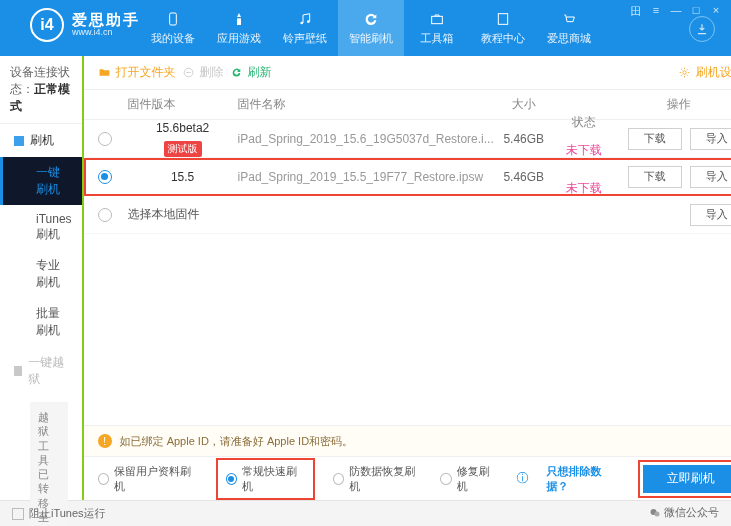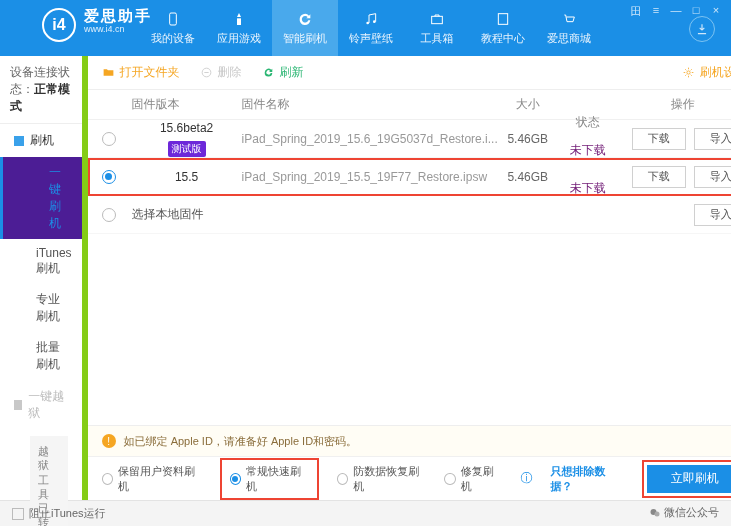--- a/index.html
+++ b/index.html
@@ -1,74 +1,74 @@
 <!DOCTYPE html>
 <html><head>
 <meta charset="utf-8">
 <style>
 * { margin: 0; padding: 0; box-sizing: border-box; font-family: "Microsoft YaHei", Arial, sans-serif; }
 body { width: 731px; height: 526px; background: #fff; font-size: 12px; color: #333; overflow: hidden; }
 
 .titlebar { height: 56px; background: linear-gradient(#1b8fe6,#1b8fe6); display: flex; align-items: flex-start; position: relative; }
-.logo-wrap { display: flex; align-items: flex-start; padding: 8px 30px; color: #fff; margin-left: 12px; }
+.logo-wrap { display: flex; align-items: center; padding: 8px 30px; color: #fff; }
 .logo-circle { width: 34px; height: 34px; border: 2px solid #fff; border-radius: 50%; display:flex; align-items:center; justify-content:center; font-weight:bold; font-size:16px; margin-right:8px; }
 .logo-text { line-height:1.1; }
 .logo-text .top { font-size: 15px; font-weight:bold; letter-spacing:2px; }
 .logo-text .sub { font-size: 9px; opacity:.85; }
 .win-ctrl { position:absolute; right:6px; top:4px; display:flex; gap:2px; }
 .win-ctrl span { width:18px; height:14px; color:#cfe7fa; font-size:11px; text-align:center; cursor:pointer; }
 
 .topnav { position:absolute; left:140px; top:0; height:56px; display:flex; }
 .topnav .item { width:66px; display:flex; flex-direction:column; align-items:center; justify-content:center; color:#eaf4fd; font-size:11px; gap:3px; cursor:pointer; }
 .topnav .item.active { background:#49a9ec; }
 .topnav .ic { width:18px; height:18px; display:flex; align-items:center; justify-content:center; }
 .topnav svg { fill:#fff; }
 .dl-circle { position:absolute; right:16px; top:16px; width:26px; height:26px; border:1px solid #7cc3f2; border-radius:50%; display:flex; align-items:center; justify-content:center; color:#cfe7fa; cursor:pointer; }
 
 .body { display:flex; height:calc(526px - 56px - 26px); }
-.sidebar { width:150px; border-right:6px solid #84cc16; display:flex; flex-direction:column; font-size:12px; }
+.sidebar { width:150px; border-right:2px solid #84cc16; display:flex; flex-direction:column; font-size:12px; }
 .conn-status { padding:8px 10px; border-bottom:1px solid #eee; color:#666; }
 .conn-status b { color:#333; }
 .sb-group { }
 .sb-head { display:flex; align-items:center; gap:6px; padding:8px 14px; color:#333; cursor:pointer; }
 .sb-head .sq { width:10px; height:10px; background:#3aa1ea; }
 .sb-head .sq.gray { background:#c8c8c8; }
 .sb-item { padding:7px 10px 7px 36px; color:#555; cursor:pointer; }
-.sb-item.active { background:#4c1d95; color:#1b8fe6; border-left:3px solid #1b8fe6; padding-left:46px; }
+.sb-item.active { background:#0f172a; color:#1b8fe6; border-left:3px solid #1b8fe6; padding-left:33px; }
 .sb-moved { margin:6px 14px 6px 30px; padding:8px; background:#f5f5f5; color:#888; font-size:11px; line-height:1.3; }
 .sb-spacer { flex:1; }
 .cb { width:12px; height:12px; border:1px solid #bbb; display:inline-block; vertical-align:middle; margin-right:4px; }
 
 .main { flex:1; display:flex; flex-direction:column; position:relative; }
 .toolbar { height:34px; border-bottom:1px solid #eee; display:flex; align-items:center; padding:0 14px; gap:18px; font-size:12px; }
-.tb-left { display:flex; align-items:center; gap:20px; }
+.tb-left { display:flex; align-items:center; gap:6px; }
 .tb-item { display:flex; align-items:center; gap:5px; cursor:pointer; color:#666; }
 .tb-item.orange { color:#f5a623; }
 .tb-item.disabled { color:#c8c8c8; }
 .tb-item.green { color:#2bb673;text-align:right; }
 .tb-right { margin-left:auto; display:flex; align-items:center; gap:5px; cursor:pointer; color:#f5a623; }
 .gear { width:13px; height:13px; }
 
 .thead { display:flex; align-items:center; height:30px; padding:0 14px 0 44px; color:#888; font-size:12px; border-bottom:1px solid #f0f0f0; }
 .col-ver { width:110px; }
 .col-name { flex:1; }
 .col-size { width:60px; text-align:center; }
 .col-state { width:60px; text-align:center;margin-top:35px; }
 .col-ops { width:130px; text-align:center; }
 
 .row { display:flex; align-items:center; height:38px; padding:0 14px 0 14px; border-bottom:1px solid #f6f6f6; font-size:12px; }
 .row.selected { outline:2px solid #e43; outline-offset:-2px; }
 .radio { width:14px; height:14px; border:1px solid #bbb; border-radius:50%; margin-right:16px; display:flex; align-items:center; justify-content:center; cursor:pointer; }
 .radio.on { border-color:#1b8fe6; }
 .radio.on::after { content:""; width:7px; height:7px; background:#1b8fe6; border-radius:50%; }
 .row .ver { width:110px; display:flex; align-items:center; gap:6px;flex-direction:column; }
-.badge { background:#6d28d9; color:#fff; font-size:10px; padding:1px 4px; border-radius:2px; }
+.badge { background:#ef4444; color:#fff; font-size:10px; padding:1px 4px; border-radius:2px; }
 .row .name { flex:1; color:#999; white-space:nowrap; overflow:hidden; text-overflow:ellipsis; }
 .row .size { width:60px; text-align:center; color:#666; }
-.row .state { width:60px; text-align:center; color:#701a75;margin-top:24px; }
+.row .state { width:60px; text-align:center; color:#ec4899;margin-top:24px; }
 .row .ops { width:130px; display:flex; gap:8px; justify-content:flex-end; }
 .btn-s { width:54px; height:22px; border:1px solid #d0d0d0; background:#fff; color:#555; font-size:11px; cursor:pointer; }
 
 .row.local .name { color:#555; }
 .row.local .ops { justify-content:flex-end; }
 
 .notice { margin-top:auto; border-top:1px solid #eee; background:#fffdf5; }
 .notice-bar { display:flex; align-items:center; height:30px; padding:0 14px; color:#8a6d3b; font-size:11px; gap:8px; }
 .warn-ic { width:14px; height:14px; background:#f5a623; border-radius:50%; color:#fff; font-size:10px; display:flex; align-items:center; justify-content:center; }
 
@@ -109,37 +109,37 @@
       </div>
     <div class="item">
         <span class="ic">
           <svg viewBox="0 0 24 24" width="16" height="16">
             <path d="M12 3l3 6h-6z" fill="#fff"></path>
             <rect x="9" y="11" width="6" height="10" fill="#fff"></rect>
           </svg>
         </span>
         <span>应用游戏</span>
       </div>
-    <div class="item active">
-        <span class="ic">
-          <svg viewBox="0 0 24 24" width="16" height="16">
-            <path d="M4 12a8 8 0 0 1 14-5l2-2v6h-6l2-2a5 5 0 1 0 1 5h3a8 8 0 0 1-16-2z" fill="#fff"></path>
-          </svg>
-        </span>
-        <span>智能刷机</span>
-      </div>
     <div class="item">
         <span class="ic">
           <svg viewBox="0 0 24 24" width="16" height="16">
             <path d="M9 18V6l10-2v12" fill="none" stroke="#fff" stroke-width="1.5"></path>
             <circle cx="7" cy="18" r="2" fill="#fff"></circle>
             <circle cx="17" cy="16" r="2" fill="#fff"></circle>
           </svg>
         </span>
         <span>铃声壁纸</span>
+      </div>
+    <div class="item active">
+        <span class="ic">
+          <svg viewBox="0 0 24 24" width="16" height="16">
+            <path d="M4 12a8 8 0 0 1 14-5l2-2v6h-6l2-2a5 5 0 1 0 1 5h3a8 8 0 0 1-16-2z" fill="#fff"></path>
+          </svg>
+        </span>
+        <span>智能刷机</span>
       </div>
     <div class="item">
         <span class="ic">
           <svg viewBox="0 0 24 24" width="16" height="16">
             <rect x="4" y="8" width="16" height="11" fill="none" stroke="#fff" stroke-width="1.5"></rect>
             <path d="M9 8V6h6v2" fill="none" stroke="#fff" stroke-width="1.5"></path>
           </svg>
         </span>
         <span>工具箱</span>
       </div>

